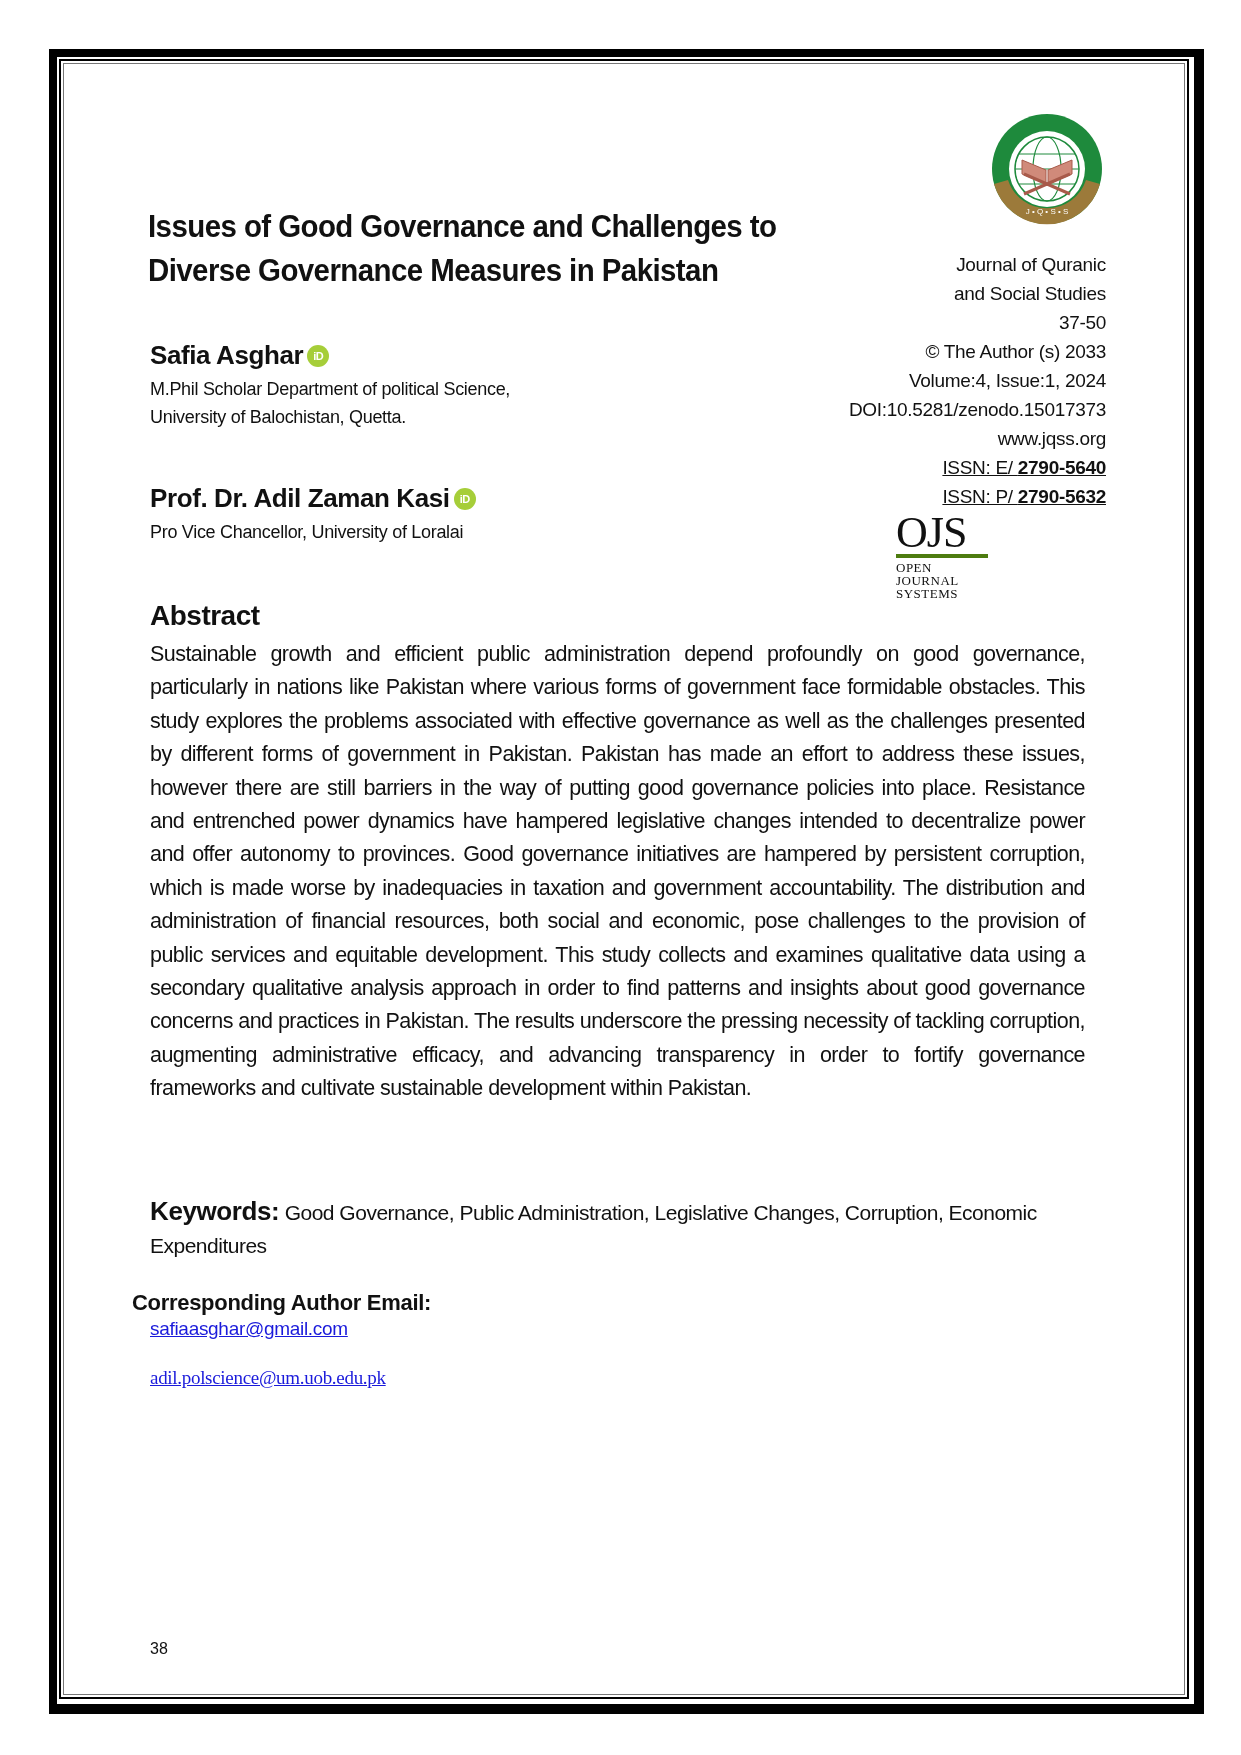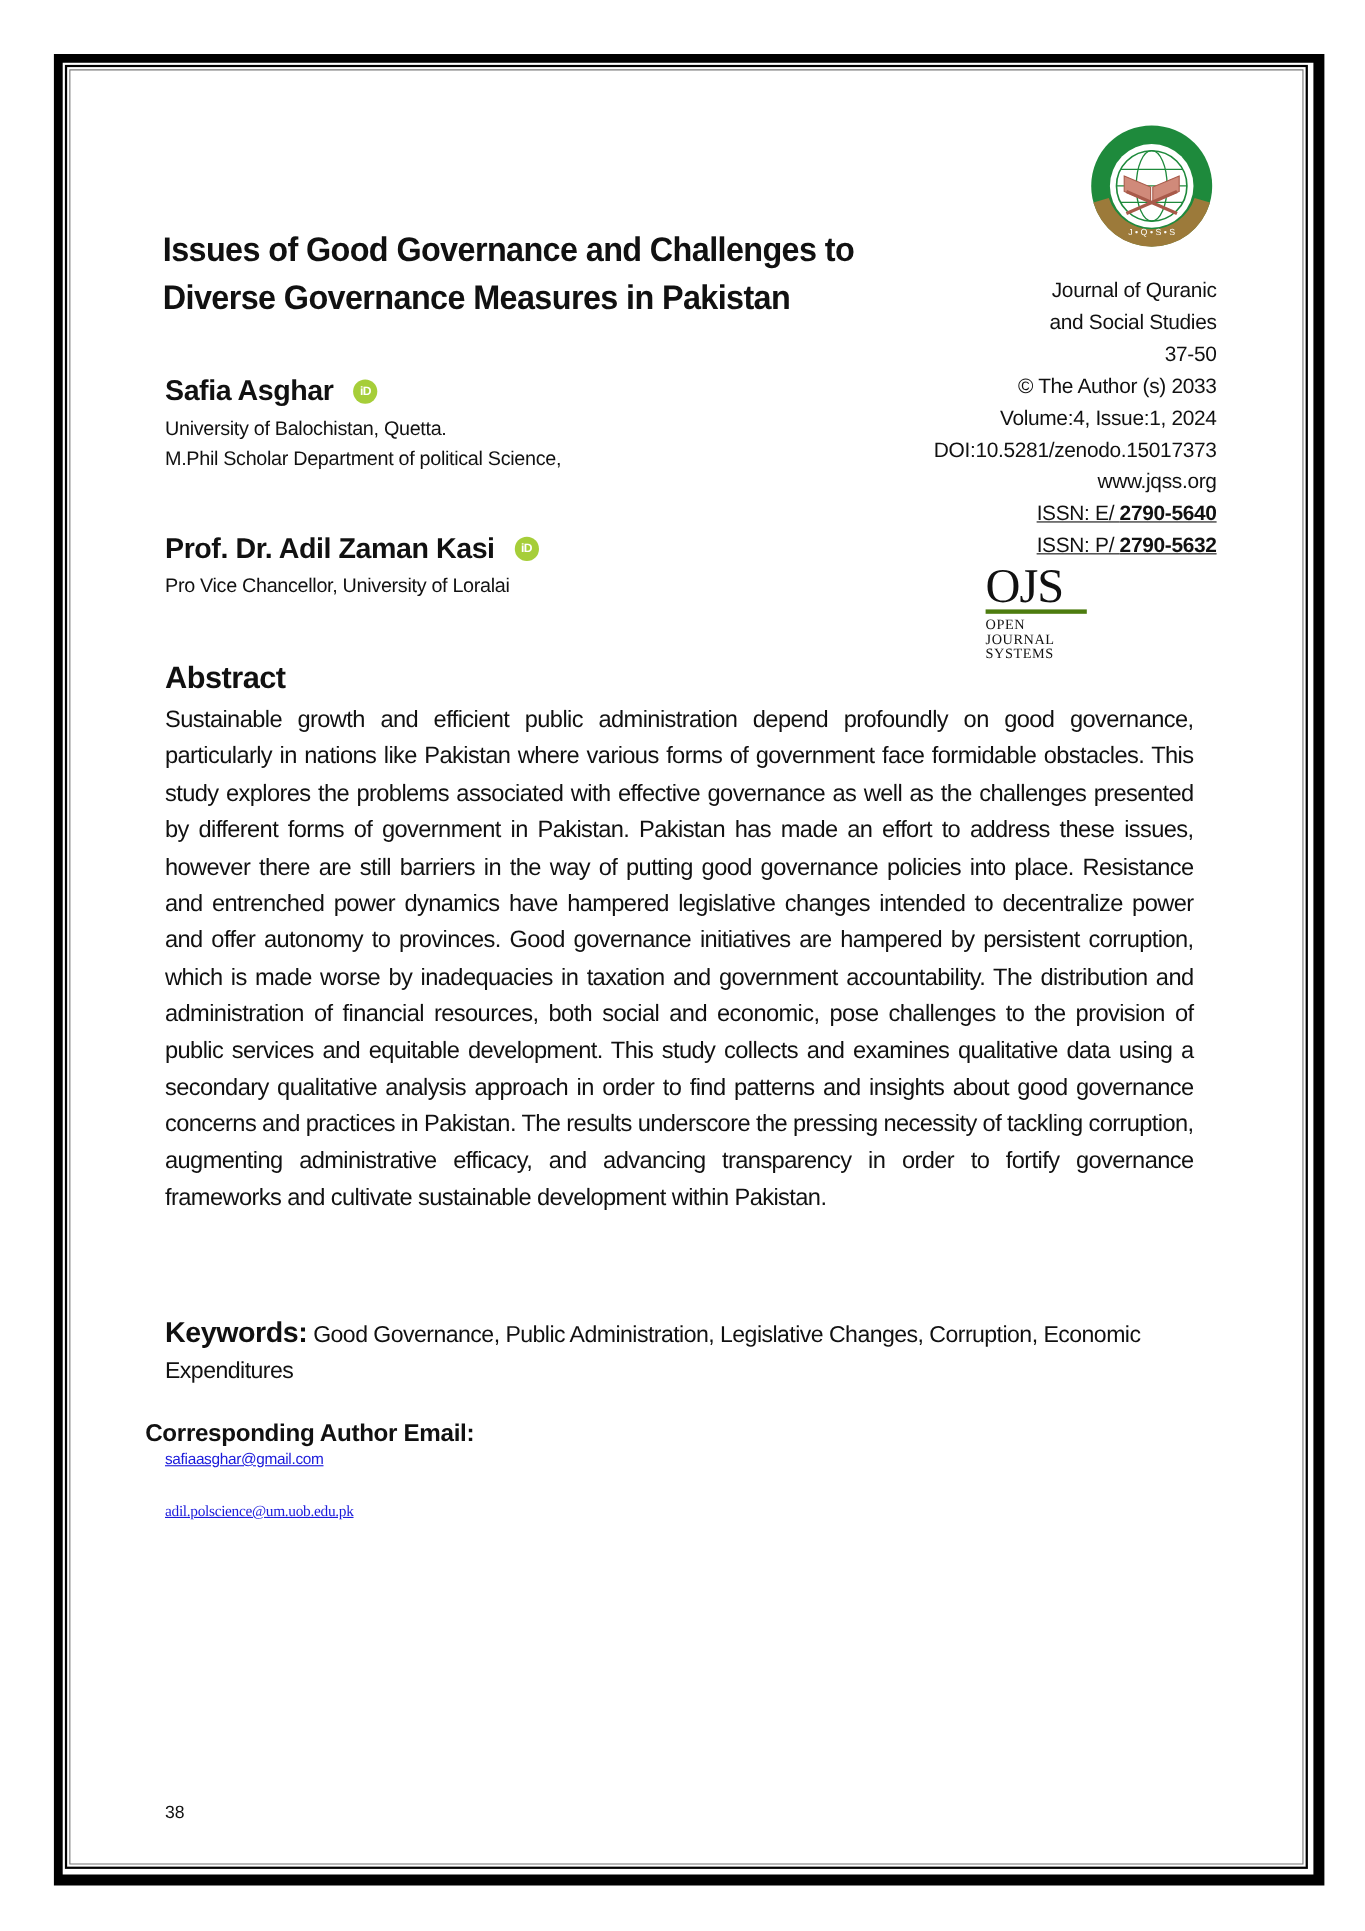--- a/index.html
+++ b/index.html
@@ -20,33 +20,33 @@
     .journal-info b { font-weight: bold; }
     .ojs-pkp { position: absolute; left: 896px; top: 512px; width: 210px; height: 100px; }
     .ojs, .pkp { position: absolute; top: 0; font-family: "Liberation Serif", serif; }
     .ojs { left: 0; width: 92px; }
     .pkp { left: 106px; width: 104px; }
     .ojs .big, .pkp .big { font-size: 44px; line-height: 42px; letter-spacing: -1px; border-bottom: 4px solid #4d7c0f; }
     .ojs .small, .pkp .small { font-size: 11.5px; line-height: 12px; letter-spacing: 0.5px; margin-top: 3px; }
     .ojs .small { font-size: 13px; line-height: 13px; }
     .pkp .small { margin-top: 6px; }
     .author { position: absolute; left: 150px; }
-    .author-name { font-weight: bold; font-size: 26px; letter-spacing: -0.4px; display: flex; align-items: center; gap: 18px; }
+    .author-name { font-weight: bold; font-size: 26px; letter-spacing: -0.4px; display: flex; align-items: center; gap: 4px; }
     .orcid { display: inline-flex; width: 22px; height: 22px; border-radius: 50%; background: #a6ce39; color: #fff;
              font-size: 11px; font-weight: bold; align-items: center; justify-content: center; letter-spacing: -0.5px; }
     .affil { font-size: 18px; line-height: 28px; letter-spacing: -0.3px; margin-top: 4px; }
     .author-1 { top: 340px; }
     .author-2 { top: 483px; }
     .abstract-heading { position: absolute; left: 150px; top: 600px; margin: 0; font-size: 28px; font-weight: bold; letter-spacing: -0.5px; }
     .abstract-body { position: absolute; left: 150px; top: 638px; width: 935px; margin: 0;
                      font-size: 21.5px; line-height: 33.4px; text-align: justify; letter-spacing: -0.55px; }
     .keywords { position: absolute; left: 150px; top: 1195px; width: 900px; font-size: 21px; line-height: 33px; letter-spacing: -0.5px; }
     .keywords .kw-label { font-weight: bold; font-size: 26px; letter-spacing: -0.4px; }
     .corr-label { position: absolute; left: 132px; top: 1290px; font-size: 22px; font-weight: bold; letter-spacing: -0.3px; }
-    .email { position: absolute; left: 150px; font-size: 14px; color: #1a1adb; text-decoration: underline; letter-spacing: -0.3px; }
+    .email { position: absolute; left: 150px; font-size: 19px; color: #1a1adb; text-decoration: underline; letter-spacing: -0.3px; }
     .email-1 { top: 1318px; }
     .email-2 { top: 1367px; font-family: Liberation Serif, serif; }
     .page-number { position: absolute; left: 150px; top: 1640px; font-family: Liberation Sans, sans-serif; font-size: 16px; }
   </style>
 </head>
 <body>
 
 <div class="frame-outer"></div>
 <div class="frame-inner"></div>
 
@@ -89,22 +89,22 @@
     </div>
   </div>
 </div>
 
 <div class="author author-1">
   <div class="author-name">
     <span>Safia Asghar</span>
     <span class="orcid">iD</span>
   </div>
   <div class="affil">
+    <div>M.Phil Scholar Department of political Science,</div>
     <div>University of Balochistan, Quetta.</div>
-    <div>M.Phil Scholar Department of political Science,</div>
   </div>
 </div>
 
 <div class="author author-2">
   <div class="author-name">
     <span>Prof. Dr. Adil Zaman Kasi</span>
     <span class="orcid">iD</span>
   </div>
   <div class="affil">
     <div>Pro Vice Chancellor, University of Loralai</div>

